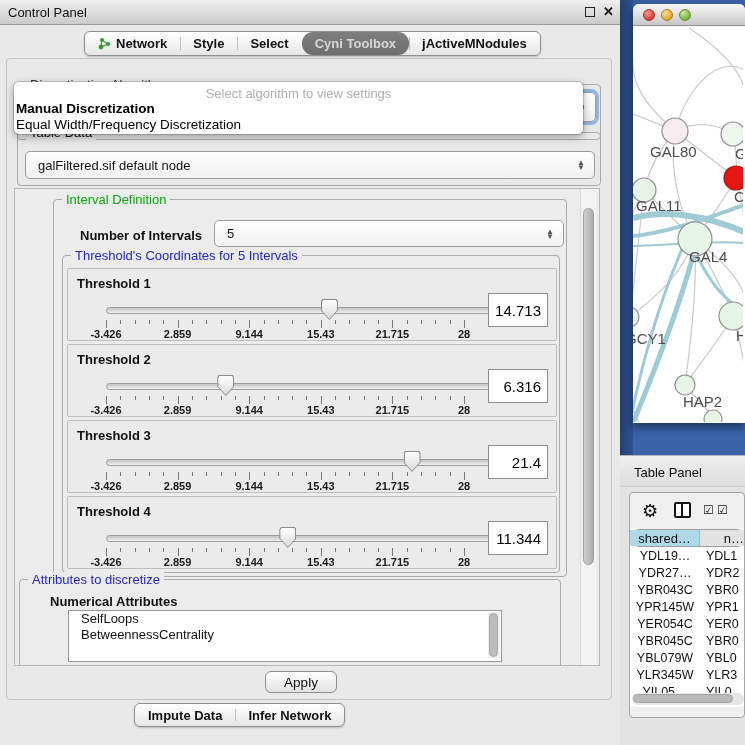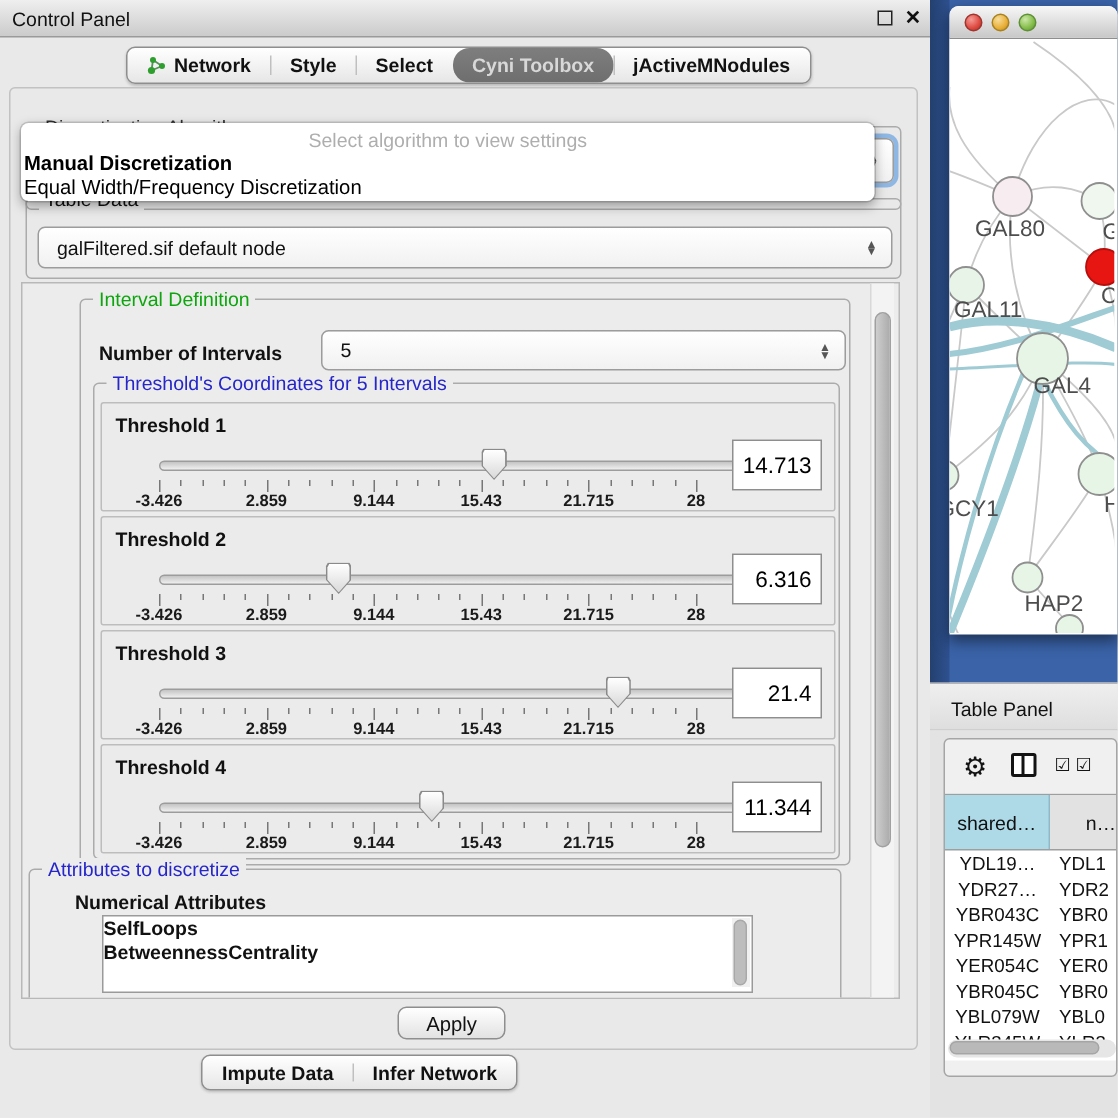--- a/index.html
+++ b/index.html
@@ -53,21 +53,21 @@
   #settings-panel{position:absolute;left:14px;top:188px;width:586px;height:478px;
     border:1px solid #B8B8B8;background:#ECECEC;overflow:hidden;}
   #settings-vscroll{position:absolute;left:580px;top:189px;width:16px;height:476px;
     background:#F3F3F3;border-left:1px solid #D8D8D8;}
   #settings-vscroll .thumb-v{position:absolute;left:2px;top:19px;width:11px;height:357px;
     background:linear-gradient(90deg,#CECECE,#ACACAC);border-radius:6px;border:1px solid #A0A0A0;}
 
   
   #interval-group{left:38px;top:10px;width:514px;height:378px;background:#ECECEC;}
   #interval-group .gb-title{background:#ECECEC;}
-  #num-intervals-label{position:absolute;left:12px;top:28px;font-size:13px;font-weight:bold;color:#111;}
+  #num-intervals-label{position:absolute;left:26px;top:28px;font-size:13px;font-weight:bold;color:#111;}
   #num-intervals-combo{left:160px;top:20px;width:350px;height:27px;}
 
   #threshold-group{left:8px;top:55px;width:498px;height:318px;background:#ECECEC;}
   #threshold-group .gb-title{background:#ECECEC;}
 
   .threshold-block{position:absolute;left:4px;width:490px;height:73px;
     border:1px solid #BDBDBD;border-radius:2px;background:#EBEBEB;}
   .t-label{position:absolute;left:9px;top:7px;font-size:13px;font-weight:bold;color:#111;}
   .slider-wrap{position:absolute;left:38px;top:38px;width:388px;}
   .track{height:7px;border-radius:4px;border:1px solid #9C9C9C;
@@ -87,21 +87,21 @@
   .value-box{position:absolute;right:8px;top:24px;width:60px;height:34px;background:#FFF;
     border:1px solid #8E8E8E;font-size:15px;color:#000;display:flex;align-items:center;
     justify-content:flex-end;padding-right:6px;}
 
   
   #attr-group{left:4px;top:390px;width:542px;height:100px;background:#ECECEC;}
   #attr-group .gb-title{background:#ECECEC;}
   #attr-subtitle{position:absolute;left:30px;top:14px;font-size:13px;font-weight:bold;color:#111;}
   #attr-list{position:absolute;left:48px;top:30px;width:434px;height:52px;background:#FFF;
     border:1px solid #9A9A9A;overflow:hidden;}
-  #attr-list .li{font-size:13px;color:#111;line-height:16px;font-weight:bold;}
+  #attr-list .li{font-size:13px;color:#111;padding-left:12px;line-height:16px;}
   #attr-vscroll{position:absolute;right:1px;top:1px;width:12px;height:46px;background:#F0F0F0;}
   #attr-vscroll .thumb-v{position:absolute;left:1px;top:1px;width:9px;height:44px;
     background:#BDBDBD;border-radius:5px;border:1px solid #A8A8A8;}
 
   #apply-btn{position:absolute;left:265px;top:671px;width:72px;height:22px;
     background:linear-gradient(#FFFFFF,#E2E2E2);border:1px solid #8E8E8E;border-radius:6px;
     font-size:13.5px;color:#111;display:flex;align-items:center;justify-content:center;}
 
   #bottom-tabs{position:absolute;left:134px;top:703px;height:24px;display:flex;
     border:1px solid #8E8E8E;border-radius:6px;overflow:hidden;
@@ -128,21 +128,21 @@
 
   #table-widget{position:absolute;left:9px;top:5px;width:116px;height:226px;background:#F0F0F0;
     border:1px solid #A5A5A5;border-radius:4px;overflow:hidden;}
   #tw-toolbar{position:relative;height:36px;}
   #gear-icon{position:absolute;left:12px;top:7px;font-size:18px;color:#141414;}
   #split-icon{position:absolute;left:44px;top:9px;width:17px;height:16px;border:2px solid #141414;
     border-radius:2px;background:#FFF;}
   #split-icon::after{content:"";position:absolute;left:5px;top:0;width:2px;height:12px;background:#141414;}
   .cb-icon{position:absolute;top:10px;font-size:12px;color:#141414;}
   #tw-table{position:absolute;left:0;top:36px;width:116px;height:178px;overflow:hidden;background:#FFF;}
-  .tw-hrow{display:flex;height:38px;border-top:1px solid #9E9E9E;border-bottom:1px solid #9E9E9E;}
+  .tw-hrow{display:flex;height:18px;border-top:1px solid #9E9E9E;border-bottom:1px solid #9E9E9E;border-radius:12px;}
   .tw-h1{width:70px;background:#AEDAE8;border-right:1px solid #8FB9CA;font-size:13px;color:#111;
     display:flex;align-items:center;justify-content:center;}
   .tw-h2{flex:1;background:#E2E2E2;font-size:13px;color:#111;display:flex;align-items:center;
     justify-content:flex-end;padding-right:2px;overflow:hidden;}
   .tw-row{display:flex;height:17px;font-size:12.5px;color:#111;}
   .tw-c1{width:70px;display:flex;align-items:center;justify-content:center;white-space:nowrap;}
   .tw-c2{flex:1;display:flex;align-items:center;padding-left:6px;white-space:nowrap;overflow:hidden;}
   #tw-hscroll{position:absolute;left:2px;top:200px;width:112px;height:12px;background:#E6E6E6;border-radius:6px;}
   #tw-hscroll .thumb-h{position:absolute;left:1px;top:1px;width:100px;height:9px;background:#B9B9B9;
     border:1px solid #A5A5A5;border-radius:5px;}

